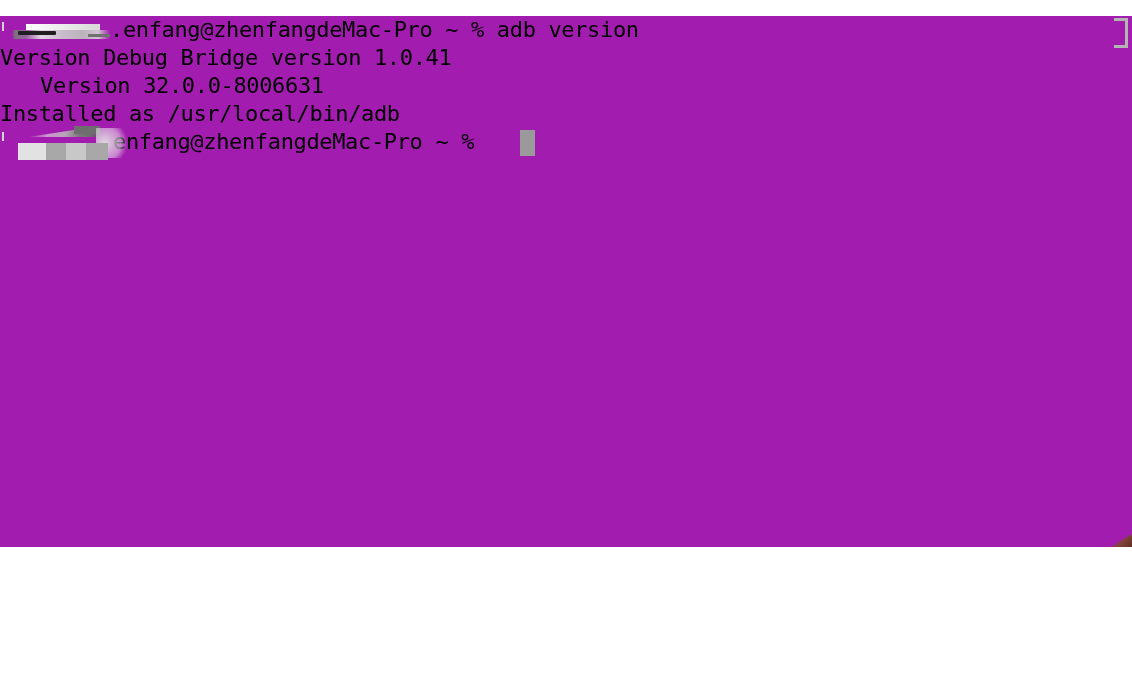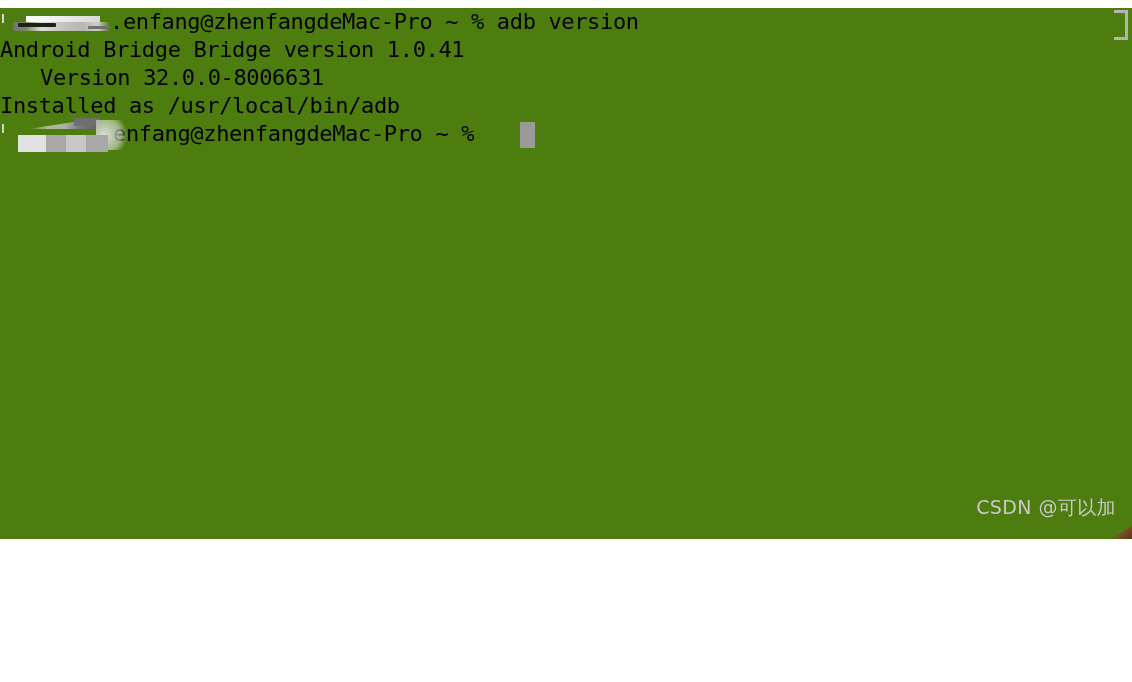--- a/index.html
+++ b/index.html
@@ -11,24 +11,24 @@
     width: 1132px;
     height: 682px;
     position: relative;
     overflow: hidden;
     font-family: "DejaVu Sans Mono", "Liberation Mono", monospace;
   }
 
   #terminal {
     position: absolute;
     left: 0;
-    top: 8px;
+    top: 16px;
     width: 1132px;
     height: 531px;
-    background: #4d7c0f;
+    background: #a21caf;
   }
 
   .line {
     position: absolute;
     left: 0;
     height: 28px;
     line-height: 28px;
     white-space: pre;
     font-family: "DejaVu Sans Mono", "Liberation Mono", monospace;
     font-size: 22px;
@@ -205,21 +205,21 @@
     clip-path: polygon(100% 0%, 100% 100%, 0% 100%);
   }
 </style>
 </head>
 <body>
 
 <div id="terminal">
 
   <div class="line line-1 prompt-indent">.enfang@zhenfangdeMac-Pro ~ % adb version</div>
 
-  <div class="line line-2">Android Bridge Bridge version 1.0.41</div>
+  <div class="line line-2">Version Debug Bridge version 1.0.41</div>
 
   <div class="line line-3">Version 32.0.0-8006631</div>
 
   <div class="line line-4">Installed as /usr/local/bin/adb</div>
 
   <div class="line line-5 prompt-indent-2">enfang@zhenfangdeMac-Pro ~ %</div>
 
   <div class="redact" id="artifact-tick-top"></div>
   <div class="redact" id="artifact-tick-bottom"></div>
 
@@ -236,17 +236,16 @@
     <span class="mos-a"></span>
     <span class="mos-b"></span>
     <span class="mos-c"></span>
     <span class="mos-d"></span>
   </div>
 
   <div id="cursor-block"></div>
 
   <div id="bracket-mark"></div>
 
-  <div id="watermark">CSDN @可以加</div>
 
   <div id="corner-artifact"></div>
 
 </div>
 
 </body></html>

